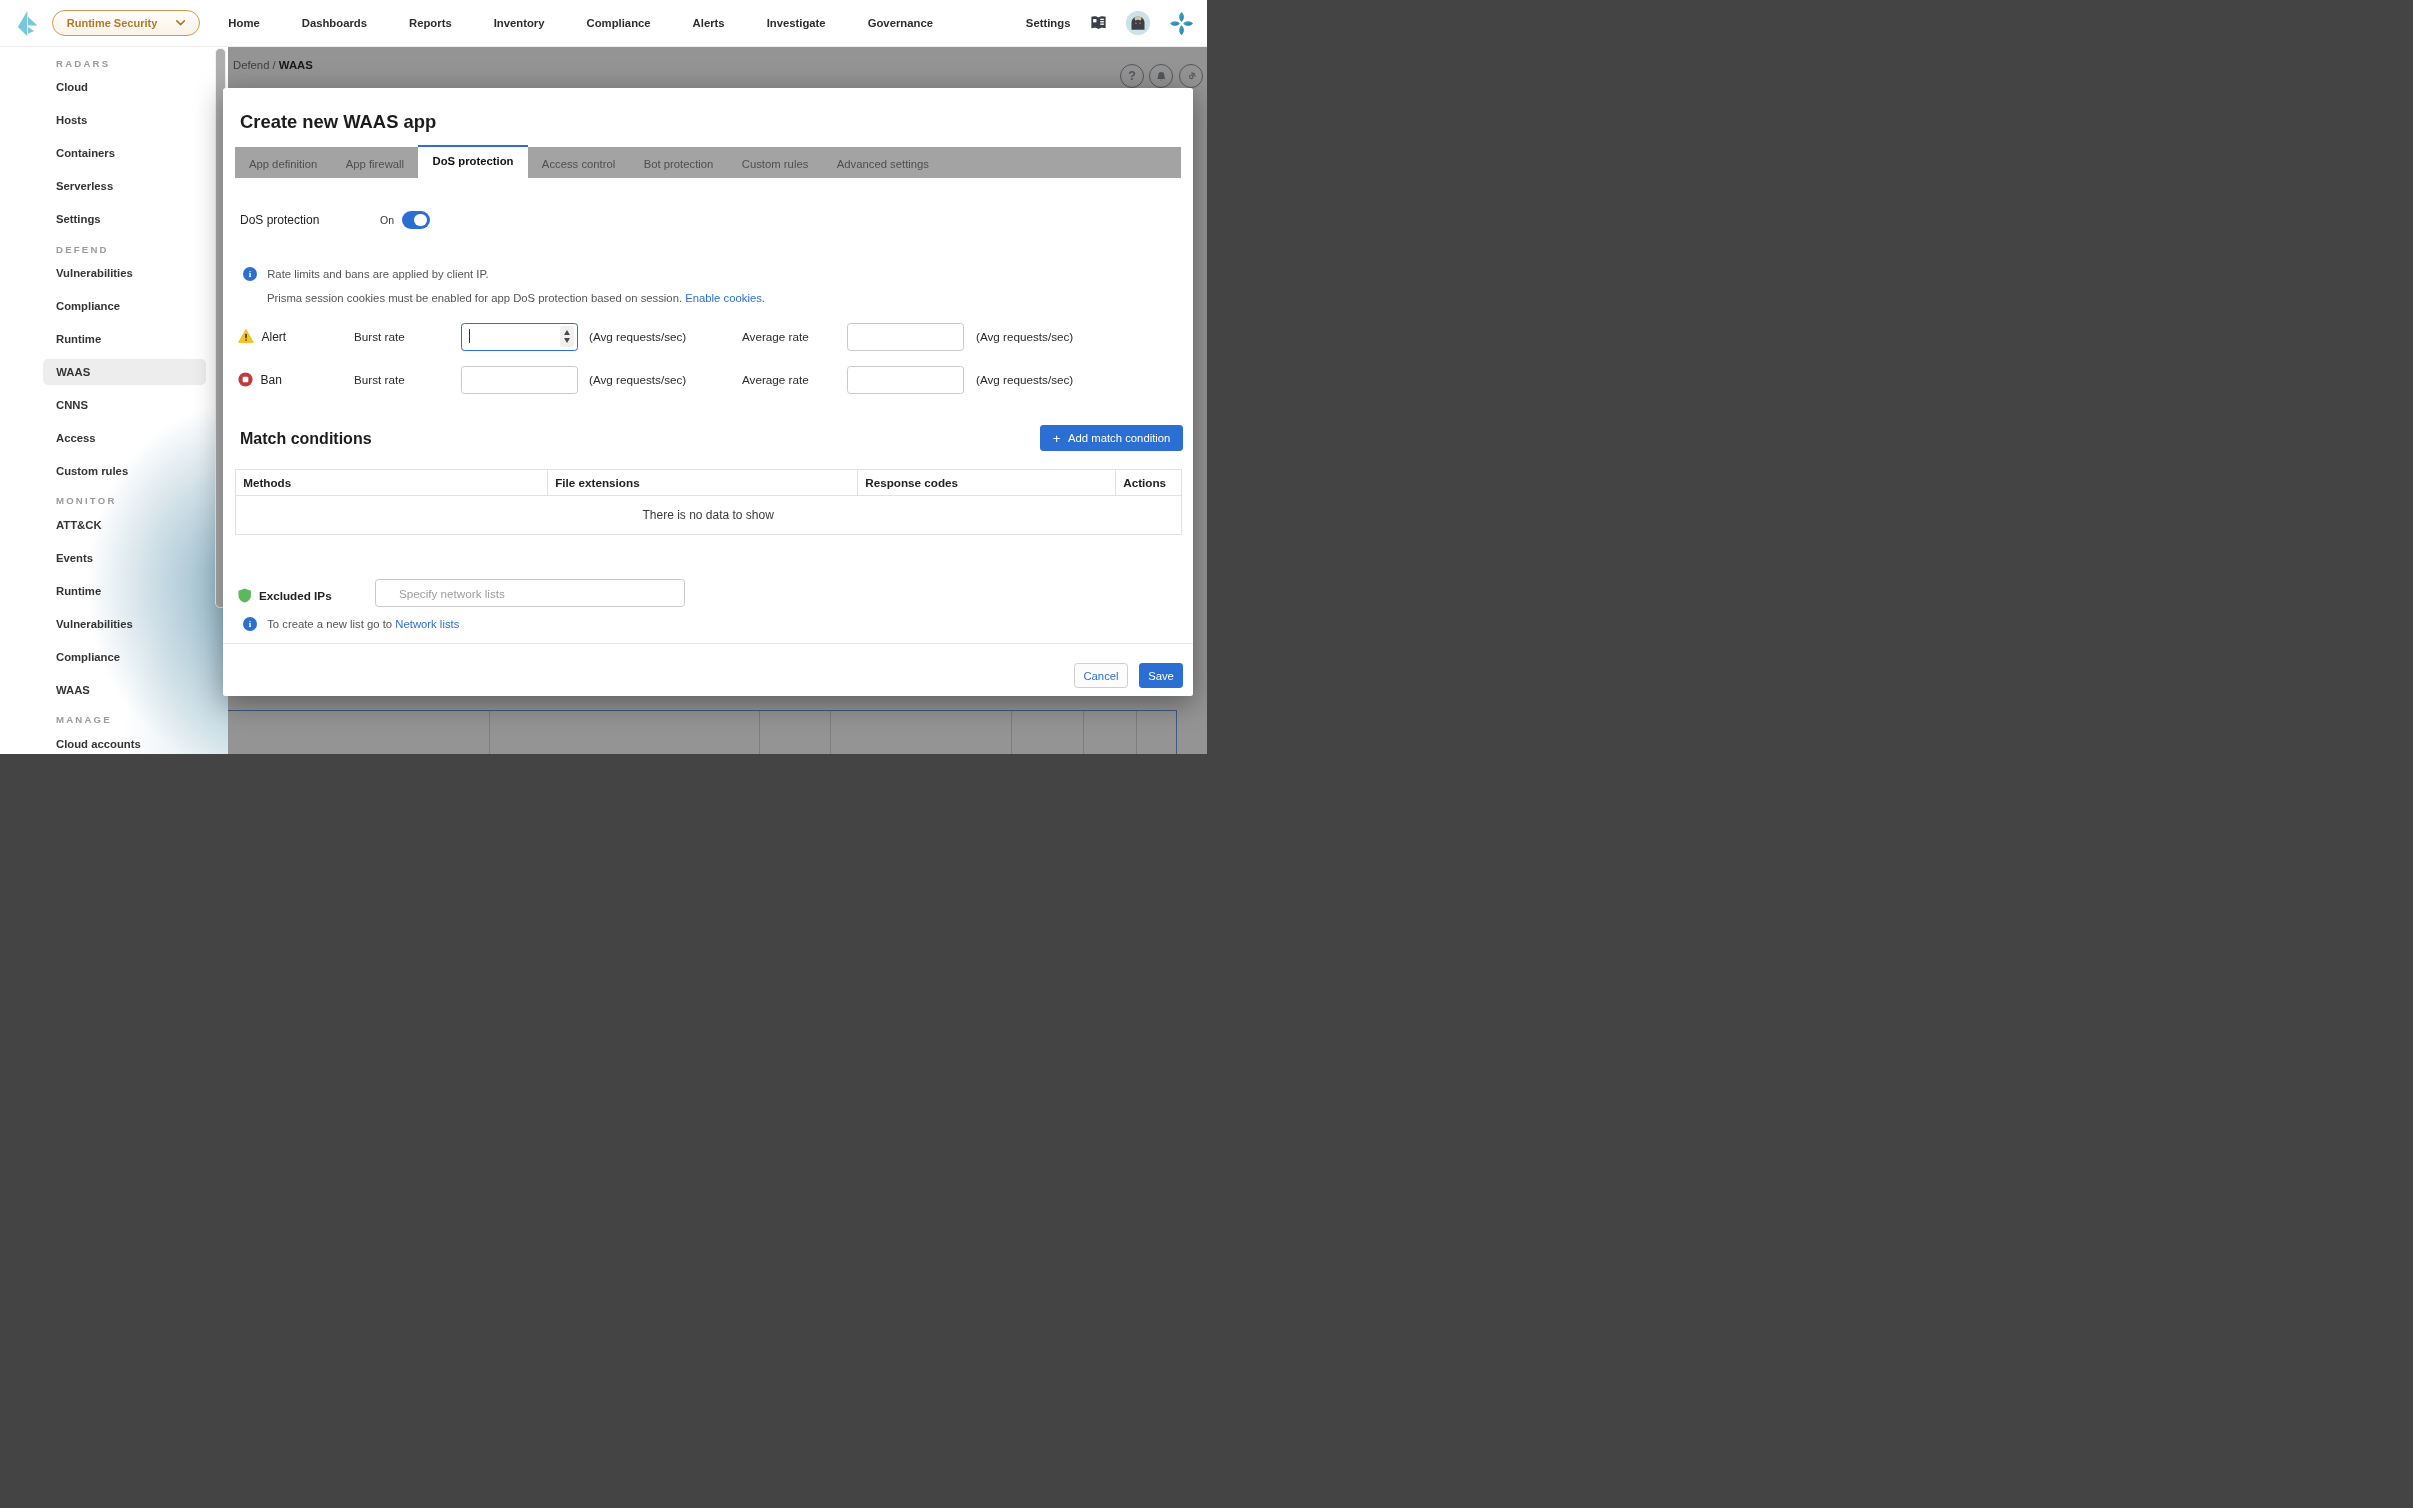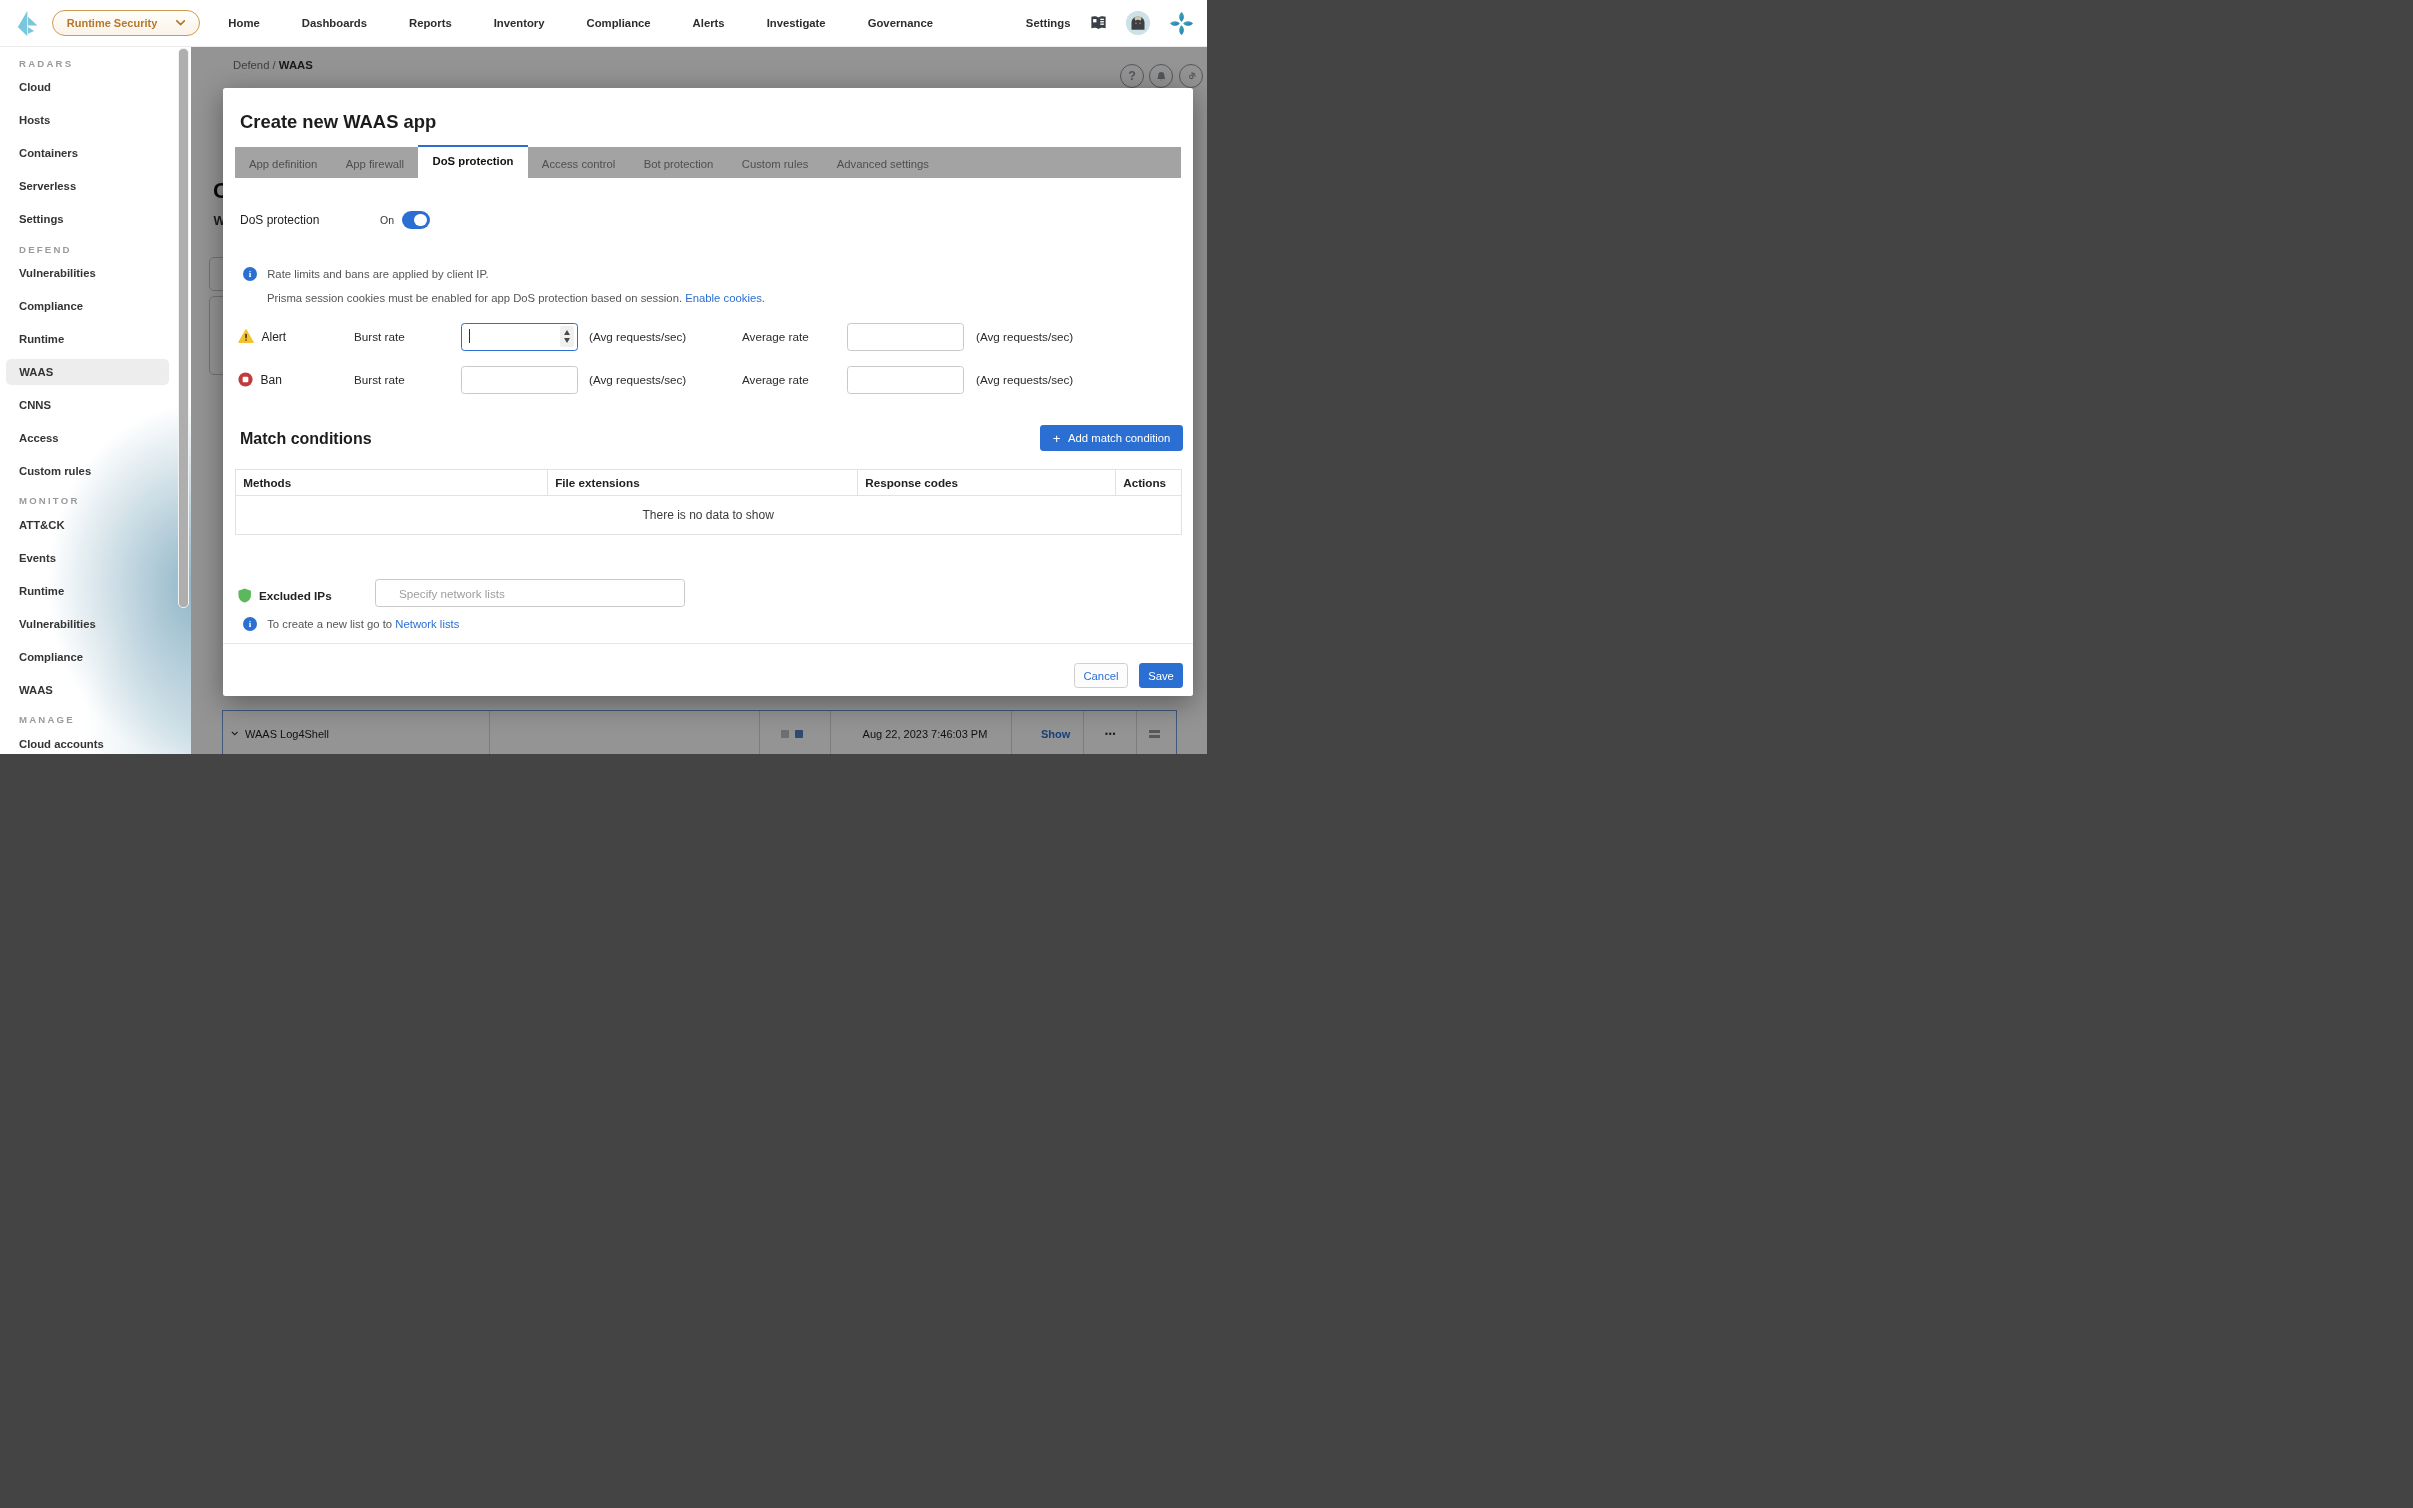--- a/index.html
+++ b/index.html
@@ -16,21 +16,21 @@
   .navlinks{display:flex;margin-left:28.5px;gap:42px;font-size:11.3px;font-weight:600;color:#2d2d2d;}
   .navlinks span{cursor:pointer;}
   .nav-right{margin-left:auto;display:flex;align-items:center;gap:18.4px;margin-right:13.4px;
              font-size:11.3px;font-weight:600;color:#2d2d2d;}
   .avatar{width:24px;height:24px;border-radius:50%;overflow:hidden;background:#cde2e7;flex:0 0 auto;}
 
   
   .sidebar{position:absolute;top:46px;left:0;width:191px;bottom:0;z-index:20;background-color:#fff;
            background-image:
              radial-gradient(ellipse 210px 251px at 104% 76%, rgba(73,134,163,.62), rgba(73,134,163,0) 72%),
-             radial-gradient(ellipse 176px 218px at 108% 97%, rgba(120,170,190,.30), rgba(120,170,190,0) 70%);}
+             radial-gradient(ellipse 176px 218px at 108% 97%, rgba(120,170,190,.30), rgba(120,170,190,0) 70%); padding-left: 37px;}
   .side-header{margin:8.4px 0 0 19px;height:12.6px;font-size:9.6px;letter-spacing:2.2px;color:#9a9a9a;
                font-weight:700;}
   .side-header.first{margin-top:11.7px;}
   .side-item{height:33px;display:flex;align-items:center;padding-left:19px;font-size:11.3px;
              font-weight:700;color:#343434;cursor:pointer;}
   .side-item.selected{height:26px;margin:3.4px 22px 3.4px 5.9px;padding-left:13.4px;background:#ededed;
                       border-radius:5px;}
   .side-scrollbar{position:absolute;top:1.7px;right:2.5px;width:8.4px;height:558px;background:#aeaeae;
                   border:0.8px solid #f2f2f2;border-radius:5px;}
 
@@ -156,35 +156,20 @@
     <div class="clip-box" style="top:211px;height:32px;"></div>
     <div class="clip-box" style="top:250px;height:77px;"></div>
 
     <div class="bg-table">
       <div class="bg-sep" style="left:266px;"></div>
         <div class="bg-sep" style="left:536px;"></div>
       <div class="bg-sep" style="left:607px;"></div>
         <div class="bg-sep" style="left:788px;"></div>
       <div class="bg-sep" style="left:860px;"></div>
         <div class="bg-sep" style="left:913px;"></div>
-      <div class="bg-row">
-        <svg style="position:absolute;left:7.5px;top:18.4px;" width="7.5" height="5" viewBox="0 0 9 6">
-            <polyline points="1,1 4.5,4.5 8,1" fill="none" stroke="#333" stroke-width="1.4"></polyline>
-          </svg>
-        <span style="position:absolute;left:22px;">WAAS Log4Shell</span>
-        <span class="chip" style="position:absolute;left:558px;width:7.5px;height:7.5px;background:#bfbfbf;"></span>
-        <span class="chip" style="position:absolute;left:572px;width:8.4px;height:8.4px;background:#4f81c7;"></span>
-        <span style="position:absolute;left:620px;width:164px;text-align:center;">Aug 22, 2023 7:46:03 PM</span>
-        <span style="position:absolute;left:818px;color:#2b6fd3;font-weight:600;">Show</span>
-        <span style="position:absolute;left:882px;letter-spacing:0.8px;font-size:8.4px;color:#333;">•••</span>
-        <span class="bars" style="position:absolute;left:926px;">
-            <i></i>
-            <i></i>
-          </span>
-      </div>
     </div>
 
     <div class="overlay"></div>
   </div>
 
   <div class="topnav">
     <span class="brand-logo">
       <svg width="22" height="27" viewBox="0 0 32 40">
         <polygon points="15,1 15,39 1,25" fill="#79c7dd"></polygon>
         <polygon points="16,10 30,23 16,23" fill="#79c7dd"></polygon>

